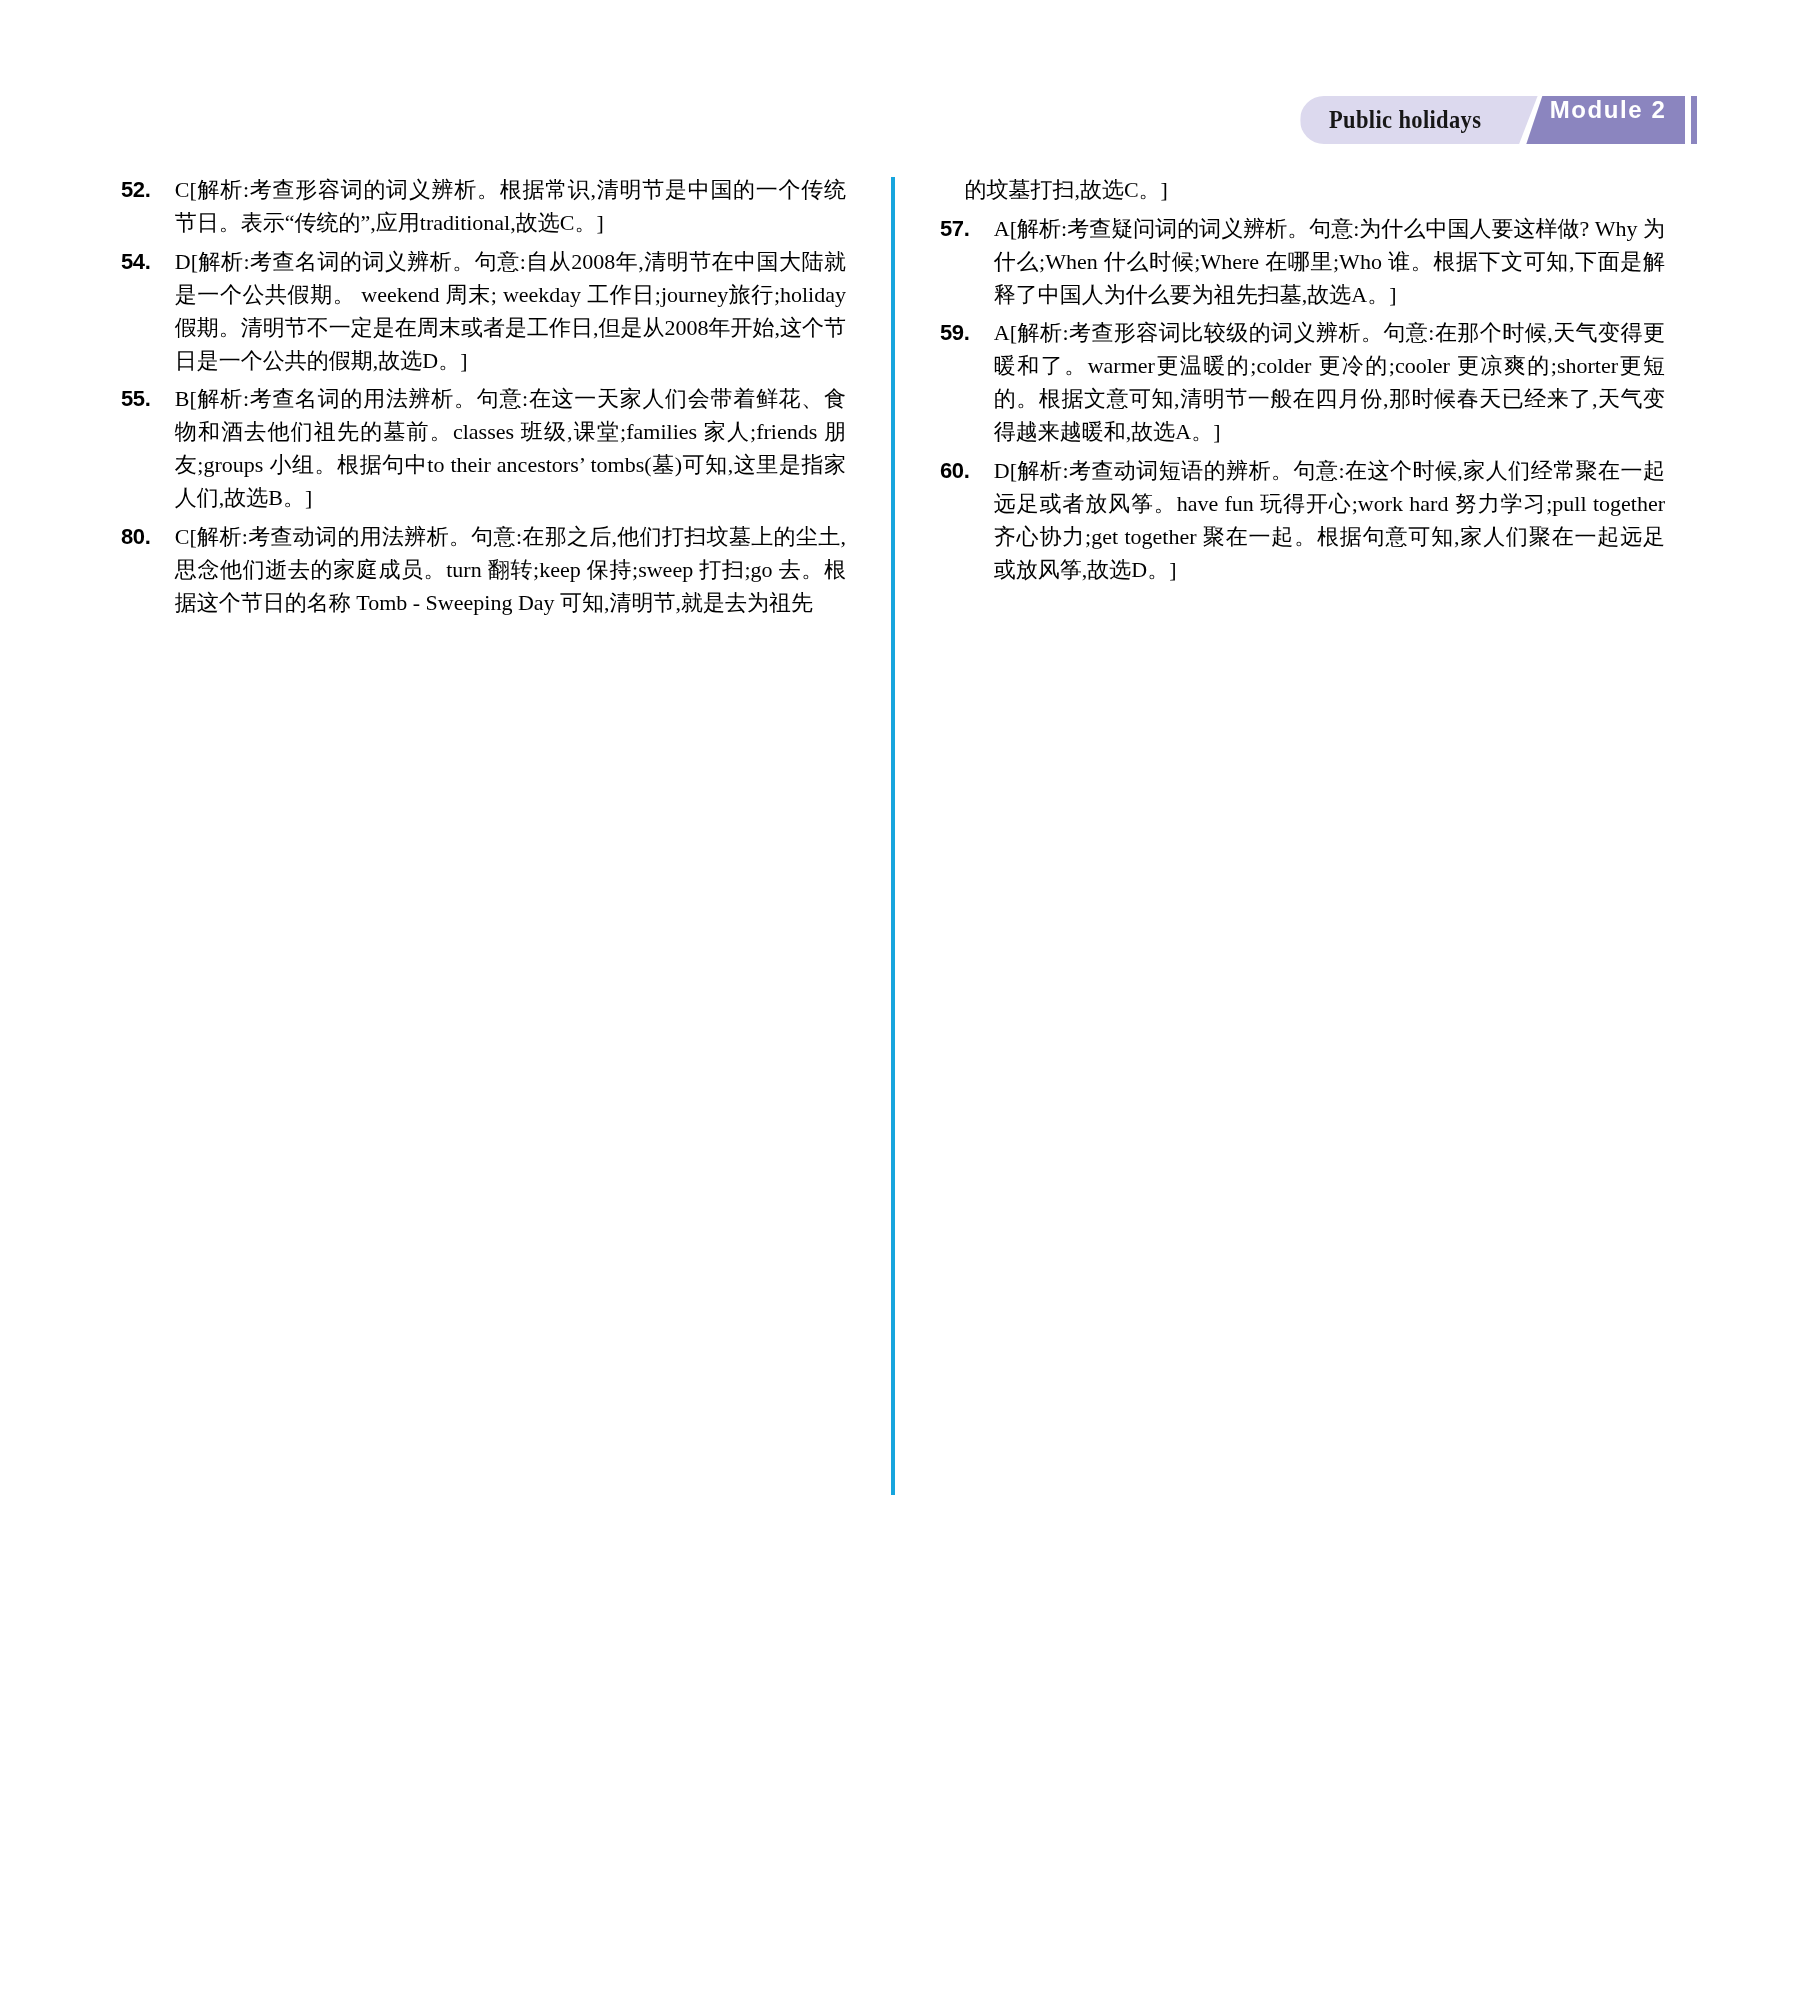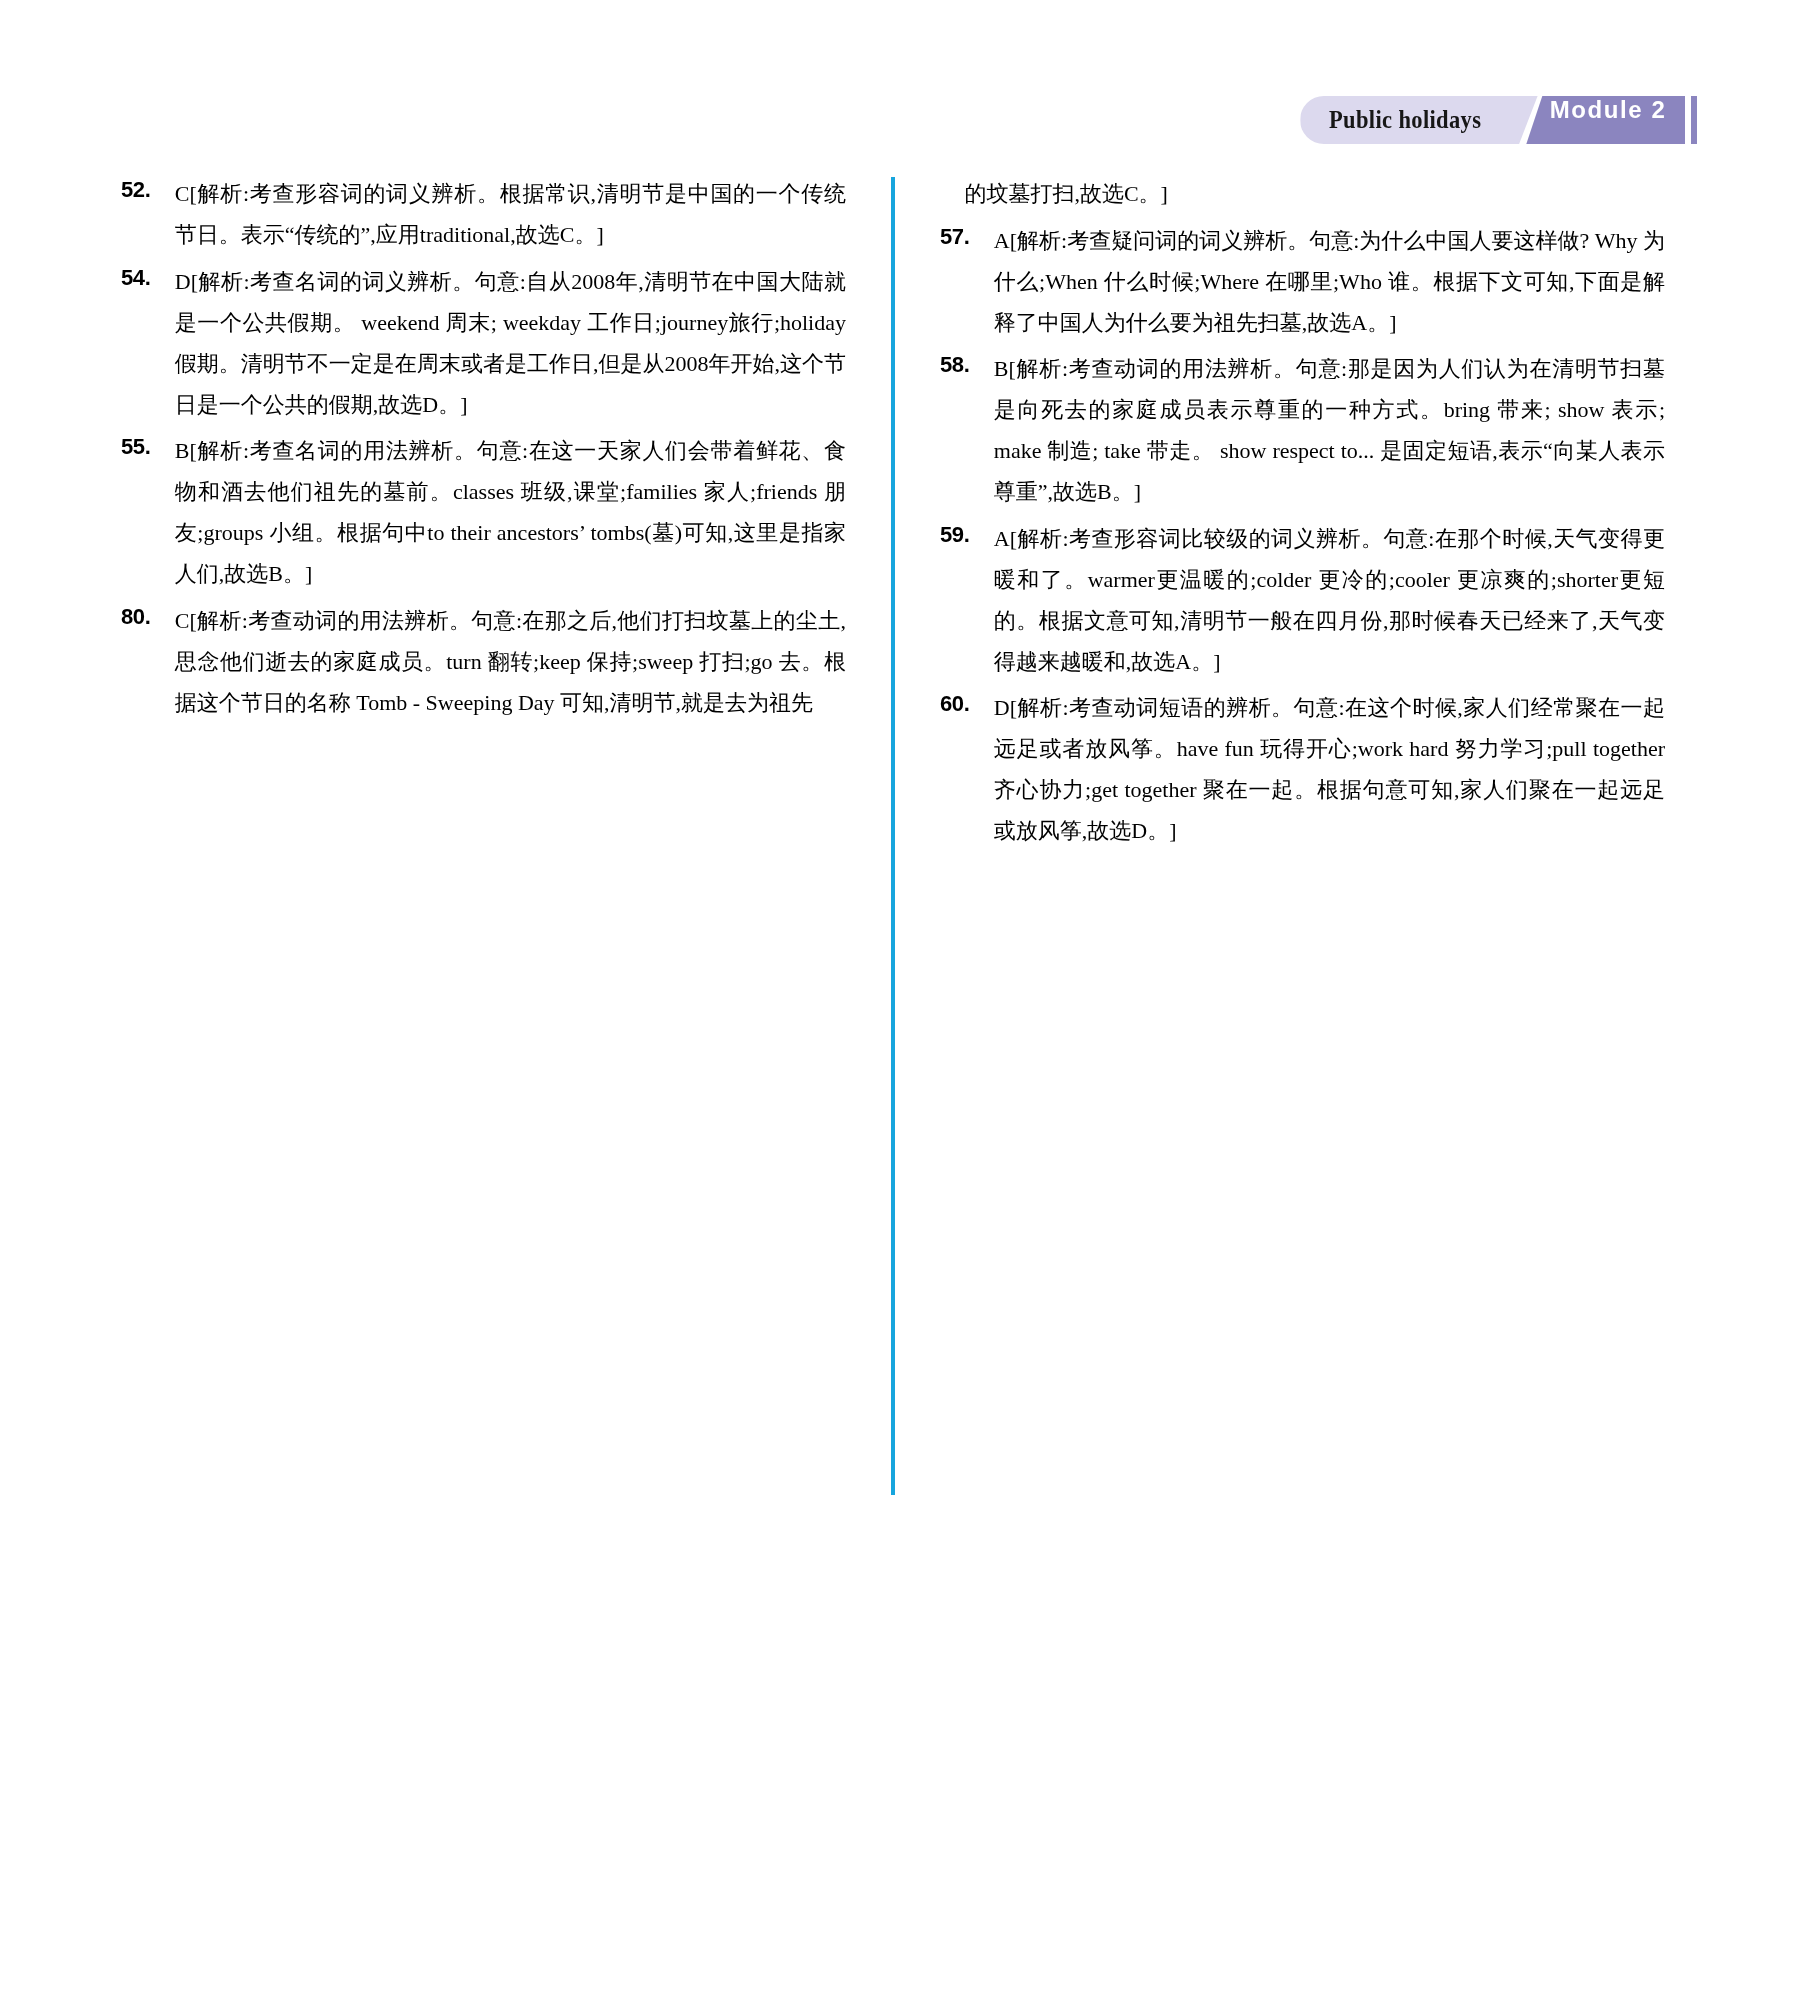--- a/index.html
+++ b/index.html
@@ -105,21 +105,21 @@
     font-size: 22px;
     line-height: 33px;
     letter-spacing: -0.4px;
     padding-right: 2.4px;
     white-space: nowrap;
   }
   .answer-body {
     flex: 1 1 auto;
     font-family: "Liberation Serif", "DejaVu Serif", serif;
     font-size: 22px;
-    line-height: 41px;
+    line-height: 33px;
     text-align: justify;
     text-justify: inter-character;
     text-align-last: left;
     word-break: break-word;
   }
   .answer-choice {
     font-family: "Liberation Serif", "DejaVu Serif", serif;
     font-size: 22px;
   }
 </style>
@@ -162,24 +162,20 @@
   <div class="column">
     <div class="answer-item">
       <span class="answer-num"></span>
       <span class="answer-body"><span class="answer-choice"></span><span>的坟墓打扫,故选C。]</span></span>
     </div>
     <div class="answer-item">
       <span class="answer-num">57.</span>
       <span class="answer-body"><span class="answer-choice">A</span><span>[解析:考查疑问词的词义辨析。句意:为什么中国人要这样做? Why 为什么;When 什么时候;Where 在哪里;Who 谁。根据下文可知,下面是解释了中国人为什么要为祖先扫墓,故选A。]</span></span>
     </div>
     <div class="answer-item">
-      <span class="answer-num">58.</span>
-      <span class="answer-body"><span class="answer-choice">B</span><span>[解析:考查动词的用法辨析。句意:那是因为人们认为在清明节扫墓是向死去的家庭成员表示尊重的一种方式。bring 带来; show 表示; make 制造; take 带走。 show respect to... 是固定短语,表示“向某人表示尊重”,故选B。]</span></span>
-    </div>
-    <div class="answer-item">
       <span class="answer-num">59.</span>
       <span class="answer-body"><span class="answer-choice">A</span><span>[解析:考查形容词比较级的词义辨析。句意:在那个时候,天气变得更暖和了。warmer更温暖的;colder 更冷的;cooler 更凉爽的;shorter更短的。根据文意可知,清明节一般在四月份,那时候春天已经来了,天气变得越来越暖和,故选A。]</span></span>
     </div>
     <div class="answer-item">
       <span class="answer-num">60.</span>
       <span class="answer-body"><span class="answer-choice">D</span><span>[解析:考查动词短语的辨析。句意:在这个时候,家人们经常聚在一起远足或者放风筝。have fun 玩得开心;work hard 努力学习;pull together 齐心协力;get together 聚在一起。根据句意可知,家人们聚在一起远足或放风筝,故选D。]</span></span>
     </div>
   </div>
 
 </div>

